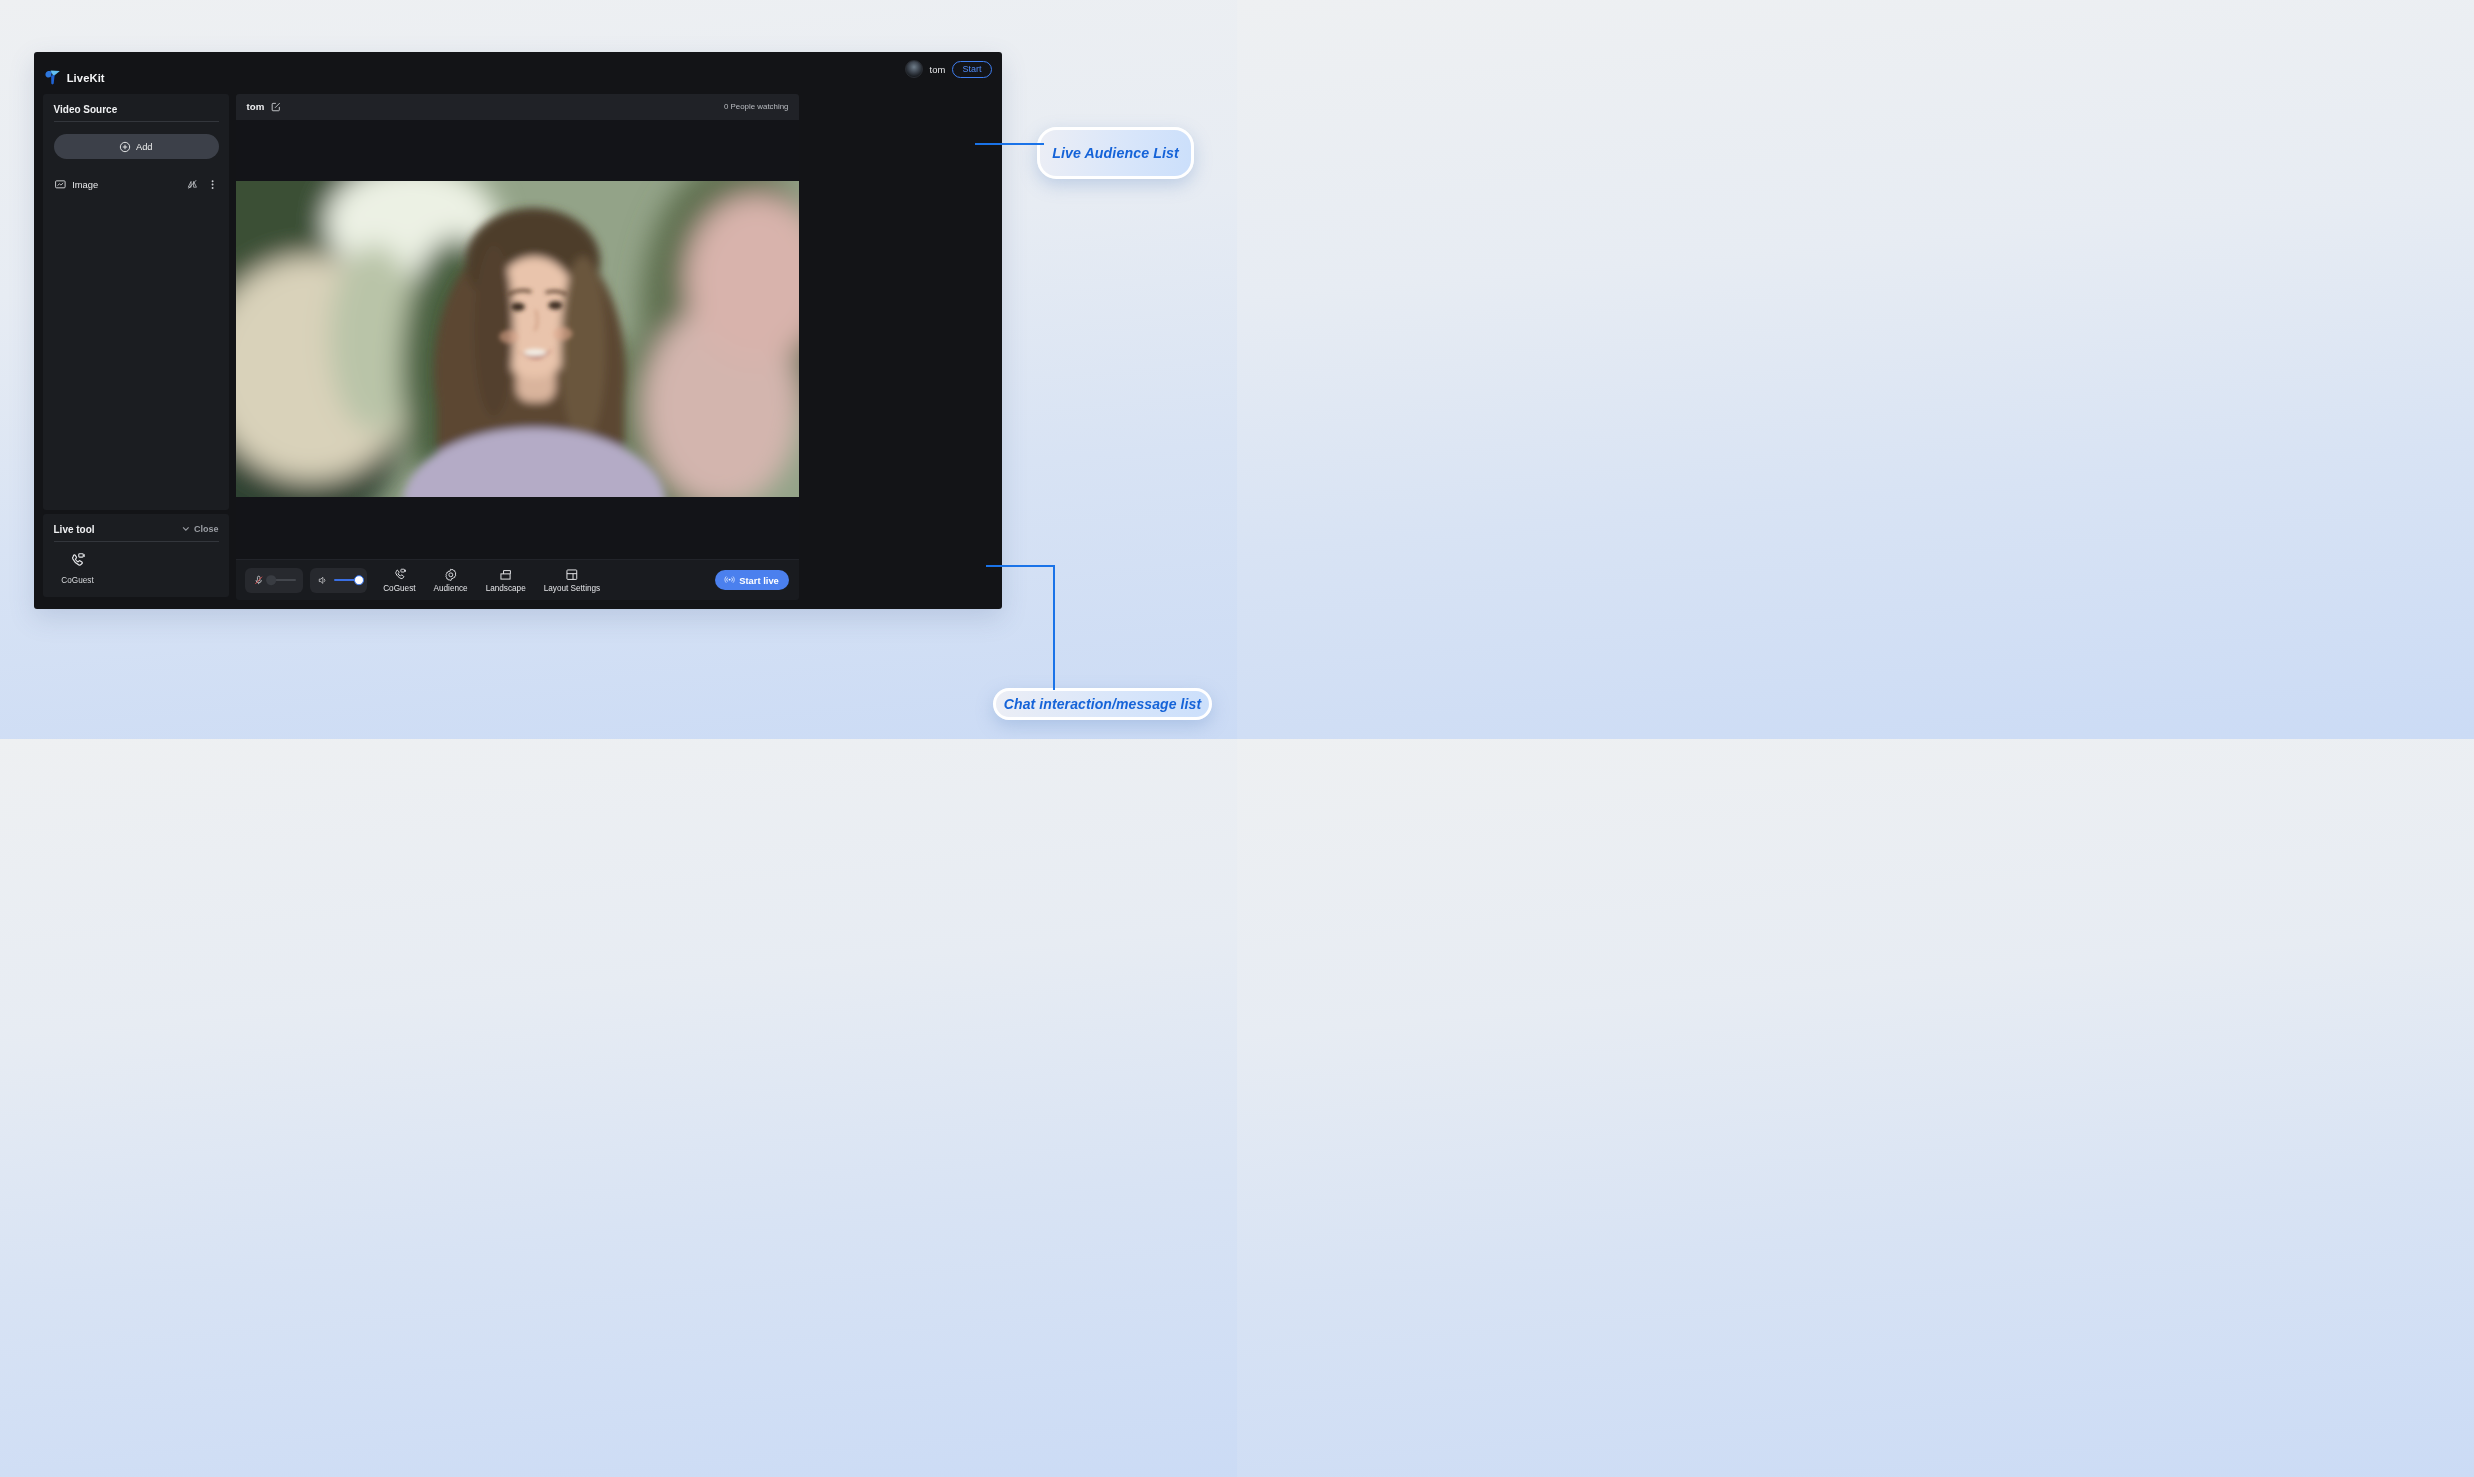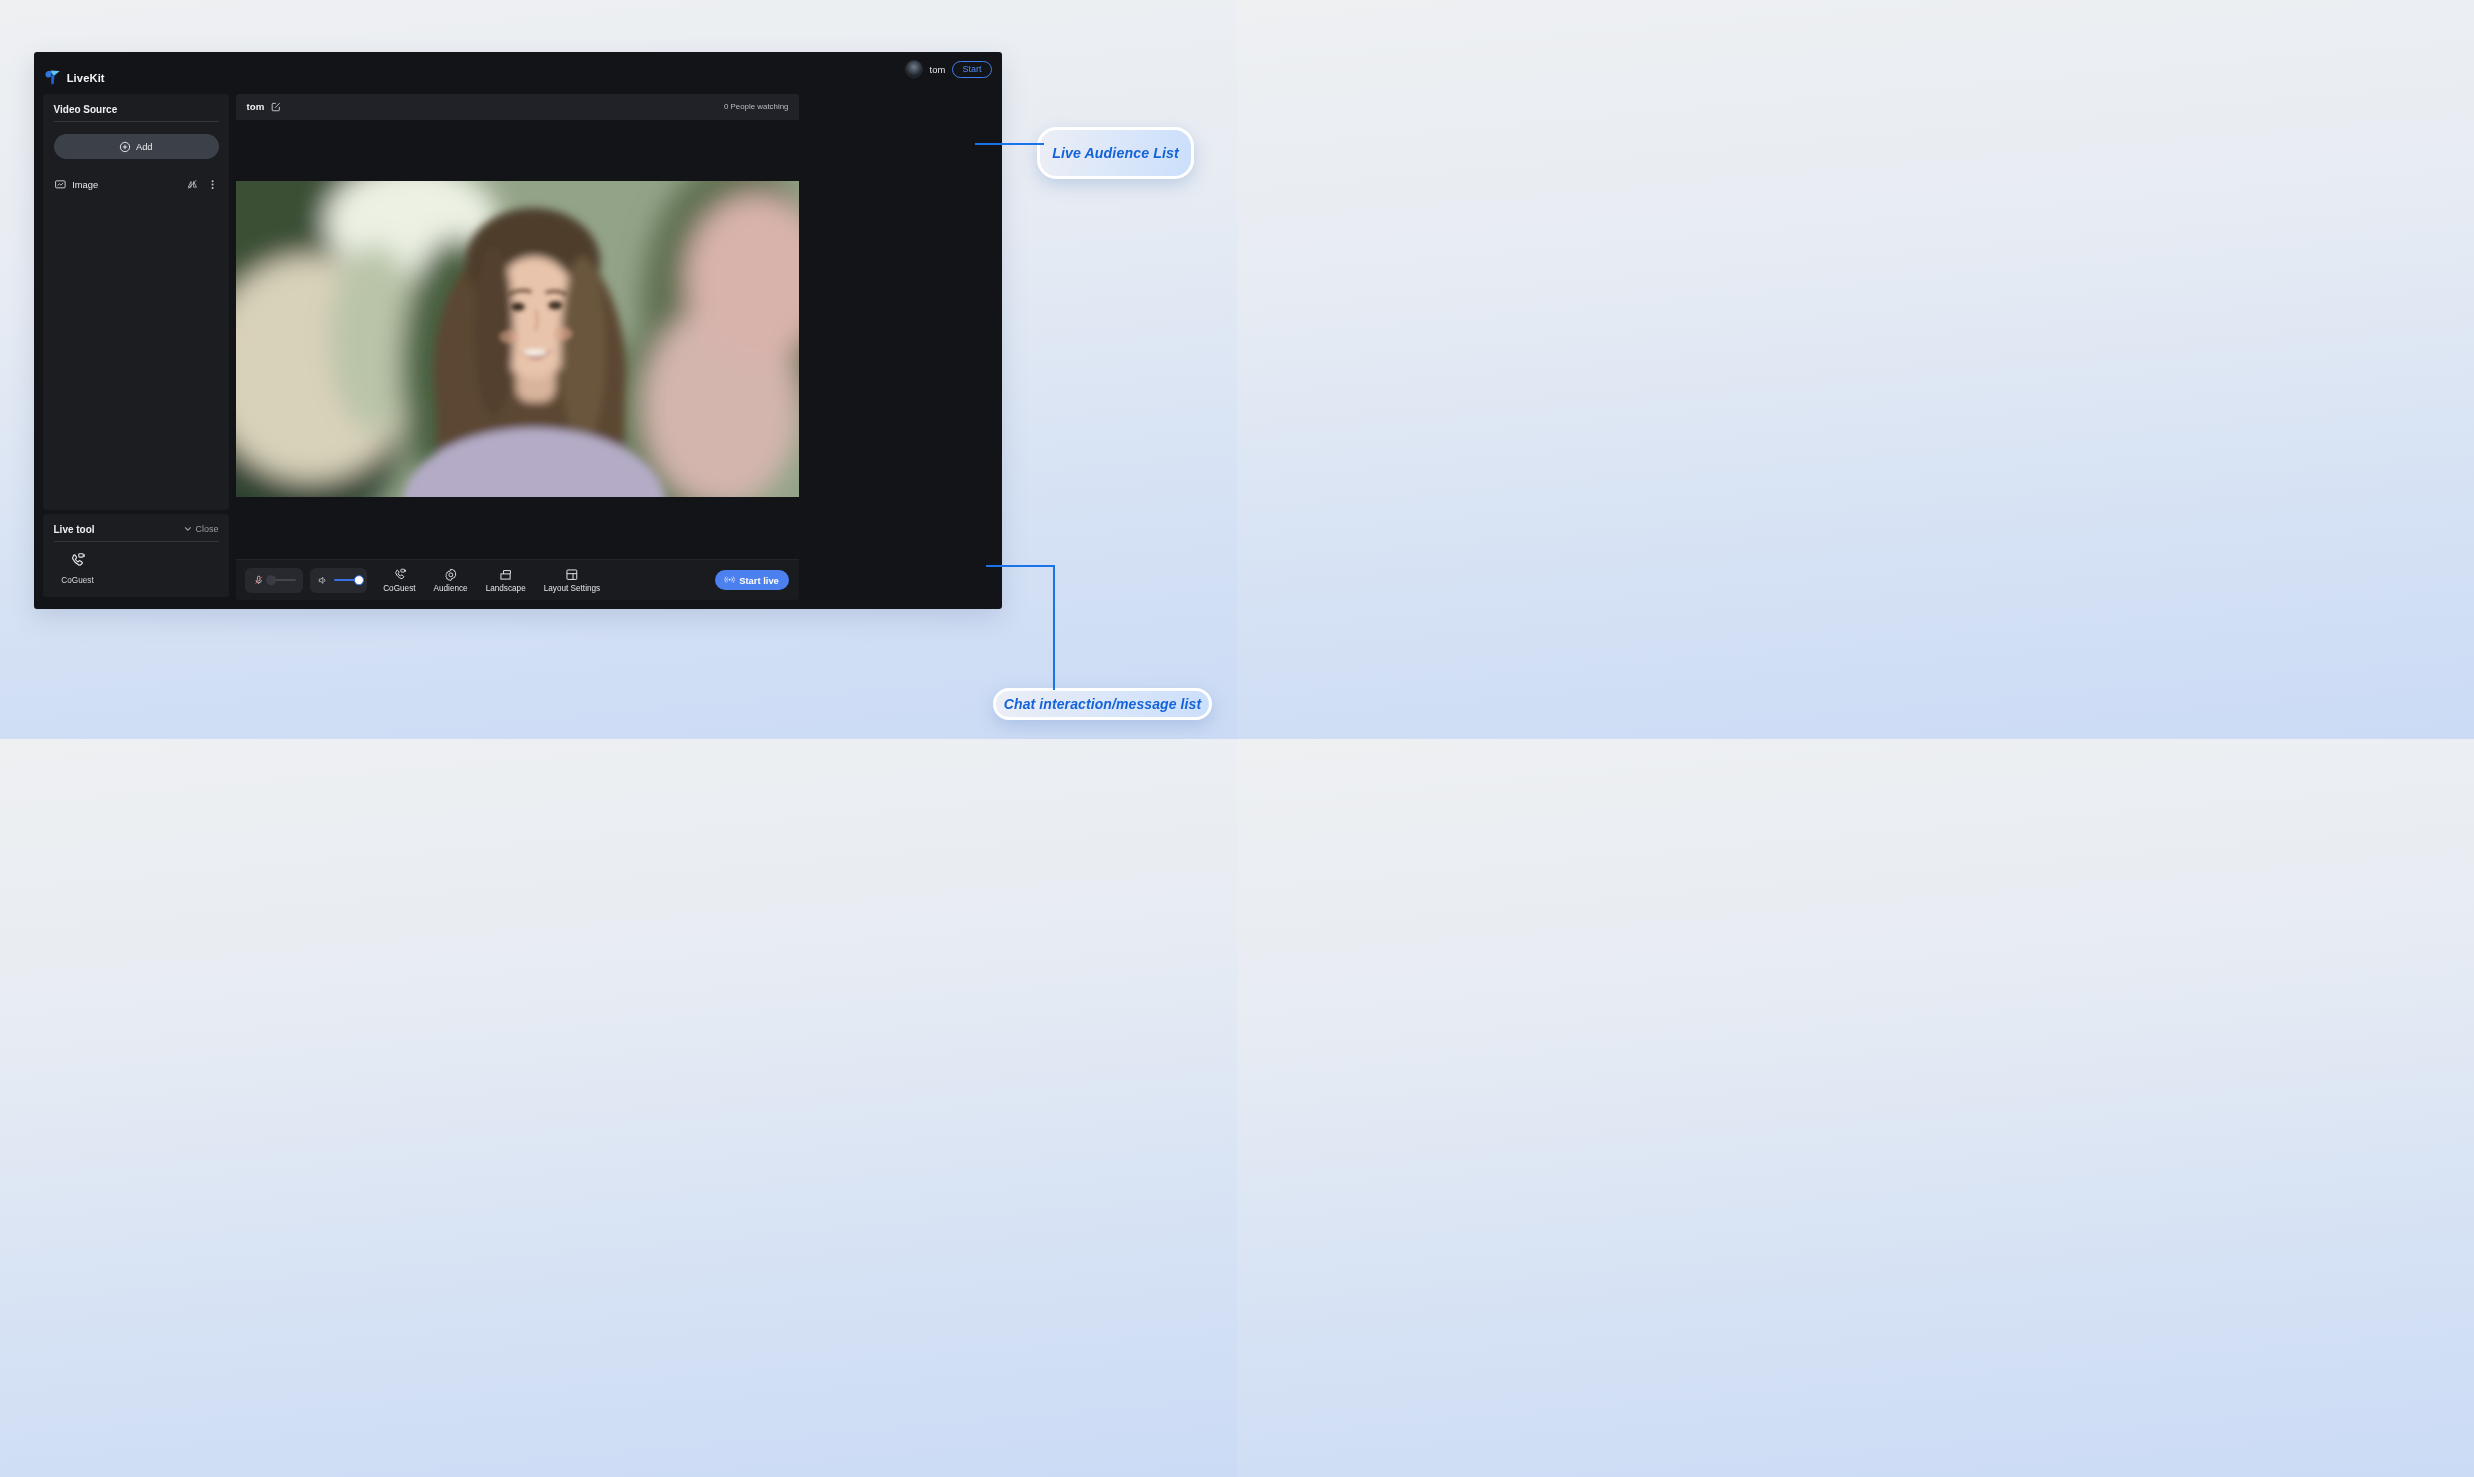--- a/index.html
+++ b/index.html
@@ -38,21 +38,21 @@
   .add-btn { position:absolute; left:10.5px; right:10.5px; top:40px; height:25px;
     background:#3c4049; border:none; border-radius:12.7px; color:#eceded; font-size:9.4px;
     display:flex; align-items:center; justify-content:center; gap:4.5px; cursor:pointer; }
   .source-row { position:absolute; left:4.5px; right:4.5px; top:79px; height:22.5px;
     display:flex; align-items:center; padding:0 6px; border-radius:3px; cursor:pointer; }
   .source-label { color:#e9eaec; font-size:9.4px; margin-left:6px; flex:1; }
   .row-icons { display:flex; align-items:center; gap:9px; }
 
   .tool-item { position:absolute; left:16.5px; top:37px; width:36px; text-align:center; cursor:pointer; }
   .tool-label { color:#d6d8db; font-size:8.2px; margin-top:3px; }
-  .close-toggle { display:flex; align-items:center; gap:3px; color:#9a9da3; font-size:9px; cursor:pointer; }
+  .close-toggle { display:flex; align-items:center; gap:3px; color:#9a9da3; font-size:9px; cursor:pointer;font-weight:bold; }
 
   
   .stage { position:absolute; left:202px; top:42px; width:563px; height:506px; background:#141519; border-radius:3px; overflow:hidden; }
   .stage-topbar { position:absolute; left:0; top:0; width:100%; height:25.5px; background:#202227;
     display:flex; align-items:center; padding:0 10.5px; }
   .stage-name { color:#f0f1f3; font-size:9.7px; font-weight:600; margin-right:6px; }
   .stage-watching { margin-left:auto; color:#b9bcc1; font-size:7.9px;text-align:right; }
   .video-wrap { position:absolute; left:0; top:25.5px; width:100%; height:440px; background:#131418; }
   .video-frame { position:absolute; left:0; top:61px; width:563px; height:316px; }
   .stage-bottombar { position:absolute; left:0; bottom:0; width:100%; height:41px; background:#191b1f;

